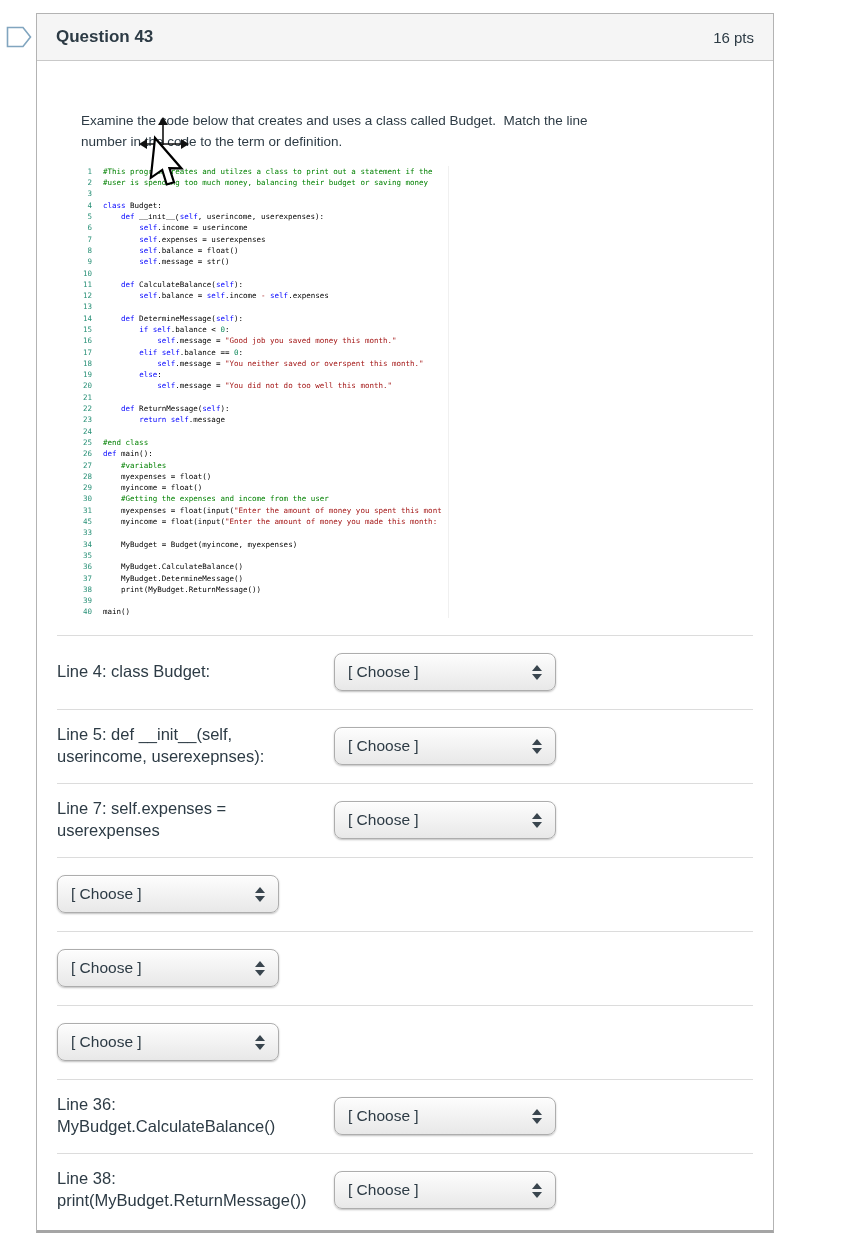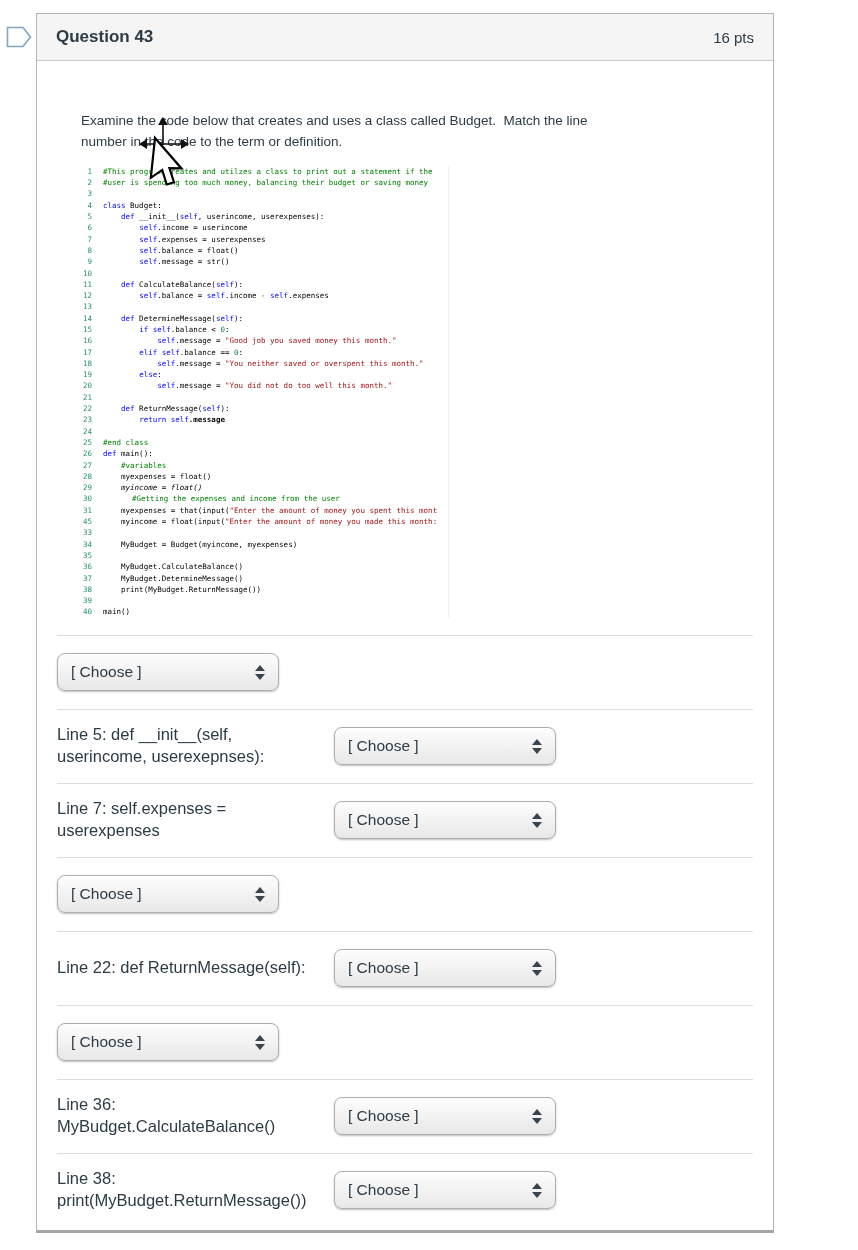--- a/index.html
+++ b/index.html
@@ -90,21 +90,21 @@
         <div class="code-line">
           <span class="ln">3</span>
           <span class="ct"></span>
         </div>
         <div class="code-line">
           <span class="ln">4</span>
           <span class="ct"><span style="color: rgb(0, 0, 255);">class</span><span style="color: rgb(0, 0, 0); margin-top: 37px;"> Budget:</span></span>
         </div>
         <div class="code-line">
           <span class="ln">5</span>
-          <span class="ct"><span style="color: rgb(0, 0, 0);">    </span><span style="color: rgb(0, 0, 255);">def</span><span style="color: rgb(0, 0, 0);"> __init__(</span><span style="color: rgb(0, 0, 255);">self</span><span style="color: rgb(0, 0, 0);">, userincome, userexpenses):</span></span>
+          <span class="ct"><span style="color: rgb(0, 0, 0);">    </span><span style="color: rgb(0, 0, 255);">def</span><span style="color: rgb(0, 0, 0); font-family: Liberation Mono, monospace;"> __init__(</span><span style="color: rgb(0, 0, 255);">self</span><span style="color: rgb(0, 0, 0);">, userincome, userexpenses):</span></span>
         </div>
         <div class="code-line">
           <span class="ln">6</span>
           <span class="ct"><span style="color: rgb(0, 0, 0);">        </span><span style="color: rgb(0, 0, 255);">self</span><span style="color: rgb(0, 0, 0);">.income = userincome</span></span>
         </div>
         <div class="code-line">
           <span class="ln">7</span>
           <span class="ct"><span style="color: rgb(0, 0, 0);">        </span><span style="color: rgb(0, 0, 255);">self</span><span style="color: rgb(0, 0, 0);">.expenses = userexpenses</span></span>
         </div>
         <div class="code-line">
@@ -162,21 +162,21 @@
         <div class="code-line">
           <span class="ln">21</span>
           <span class="ct"></span>
         </div>
         <div class="code-line">
           <span class="ln">22</span>
           <span class="ct"><span style="color: rgb(0, 0, 0);">    </span><span style="color: rgb(0, 0, 255);">def</span><span style="color: rgb(0, 0, 0);"> ReturnMessage(</span><span style="color: rgb(0, 0, 255);">self</span><span style="color: rgb(0, 0, 0);">):</span></span>
         </div>
         <div class="code-line">
           <span class="ln">23</span>
-          <span class="ct"><span style="color: rgb(0, 0, 0);">        </span><span style="color: rgb(0, 0, 255);">return</span><span style="color: rgb(0, 0, 0);"> </span><span style="color: rgb(0, 0, 255);">self</span><span style="color: rgb(0, 0, 0); font-weight: bold;">.message</span></span>
+          <span class="ct"><span style="color: rgb(0, 0, 0);">        </span><span style="color: rgb(0, 0, 255);">return</span><span style="color: rgb(0, 0, 0);"> </span><span style="color: rgb(0, 0, 255);">self</span><span style="color: rgb(0, 0, 0);">.message</span></span>
         </div>
         <div class="code-line">
           <span class="ln">24</span>
           <span class="ct"></span>
         </div>
         <div class="code-line">
           <span class="ln">25</span>
           <span class="ct"><span style="color: rgb(0, 128, 0);">#end class</span></span>
         </div>
         <div class="code-line">
@@ -186,29 +186,29 @@
         <div class="code-line">
           <span class="ln">27</span>
           <span class="ct"><span style="color: rgb(0, 0, 0);">    </span><span style="color: rgb(0, 128, 0);">#variables</span></span>
         </div>
         <div class="code-line">
           <span class="ln">28</span>
           <span class="ct"><span style="color: rgb(0, 0, 0);">    myexpenses = float()</span></span>
         </div>
         <div class="code-line">
           <span class="ln">29</span>
-          <span class="ct"><span style="color: rgb(0, 0, 0); font-style: italic;">    myincome = float()</span></span>
+          <span class="ct"><span style="color: rgb(0, 0, 0);">    myincome = float()</span></span>
         </div>
         <div class="code-line">
           <span class="ln">30</span>
-          <span class="ct"><span style="color: rgb(0, 0, 0);">    </span><span style="color: rgb(0, 128, 0); margin-left: 11px;">#Getting the expenses and income from the user</span></span>
+          <span class="ct"><span style="color: rgb(0, 0, 0);">    </span><span style="color: rgb(0, 128, 0);">#Getting the expenses and income from the user</span></span>
         </div>
         <div class="code-line">
           <span class="ln">31</span>
-          <span class="ct"><span style="color: rgb(0, 0, 0);">    myexpenses = that(input(</span><span style="color: rgb(163, 21, 21);">"Enter the amount of money you spent this mont</span></span>
+          <span class="ct"><span style="color: rgb(0, 0, 0);">    myexpenses = float(input(</span><span style="color: rgb(163, 21, 21);">"Enter the amount of money you spent this mont</span></span>
         </div>
         <div class="code-line">
           <span class="ln">45</span>
           <span class="ct"><span style="color: rgb(0, 0, 0);">    myincome = float(input(</span><span style="color: rgb(163, 21, 21);">"Enter the amount of money you made this month:</span></span>
         </div>
         <div class="code-line">
           <span class="ln">33</span>
           <span class="ct"></span>
         </div>
         <div class="code-line">
@@ -237,20 +237,21 @@
         </div>
         <div class="code-line">
           <span class="ln">40</span>
           <span class="ct"><span style="color: rgb(0, 0, 0);">main()</span></span>
         </div>
       </div>
 
     <div class="answers">
 
       <div class="row">
+        <div class="rlabel">Line 4: class Budget:</div>
         <div class="choose">
           <span>[ Choose ]</span>
           <span class="arrows">
               <span class="up"></span>
               <span class="down"></span>
             </span>
         </div>
       </div>
 
       <div class="row">
@@ -281,21 +282,20 @@
         <div class="choose">
           <span>[ Choose ]</span>
           <span class="arrows">
               <span class="up"></span>
               <span class="down"></span>
             </span>
         </div>
       </div>
 
       <div class="row">
-        <div class="rlabel">Line 22: def ReturnMessage(self):</div>
         <div class="choose">
           <span>[ Choose ]</span>
           <span class="arrows">
               <span class="up"></span>
               <span class="down"></span>
             </span>
         </div>
       </div>
 
       <div class="row">

